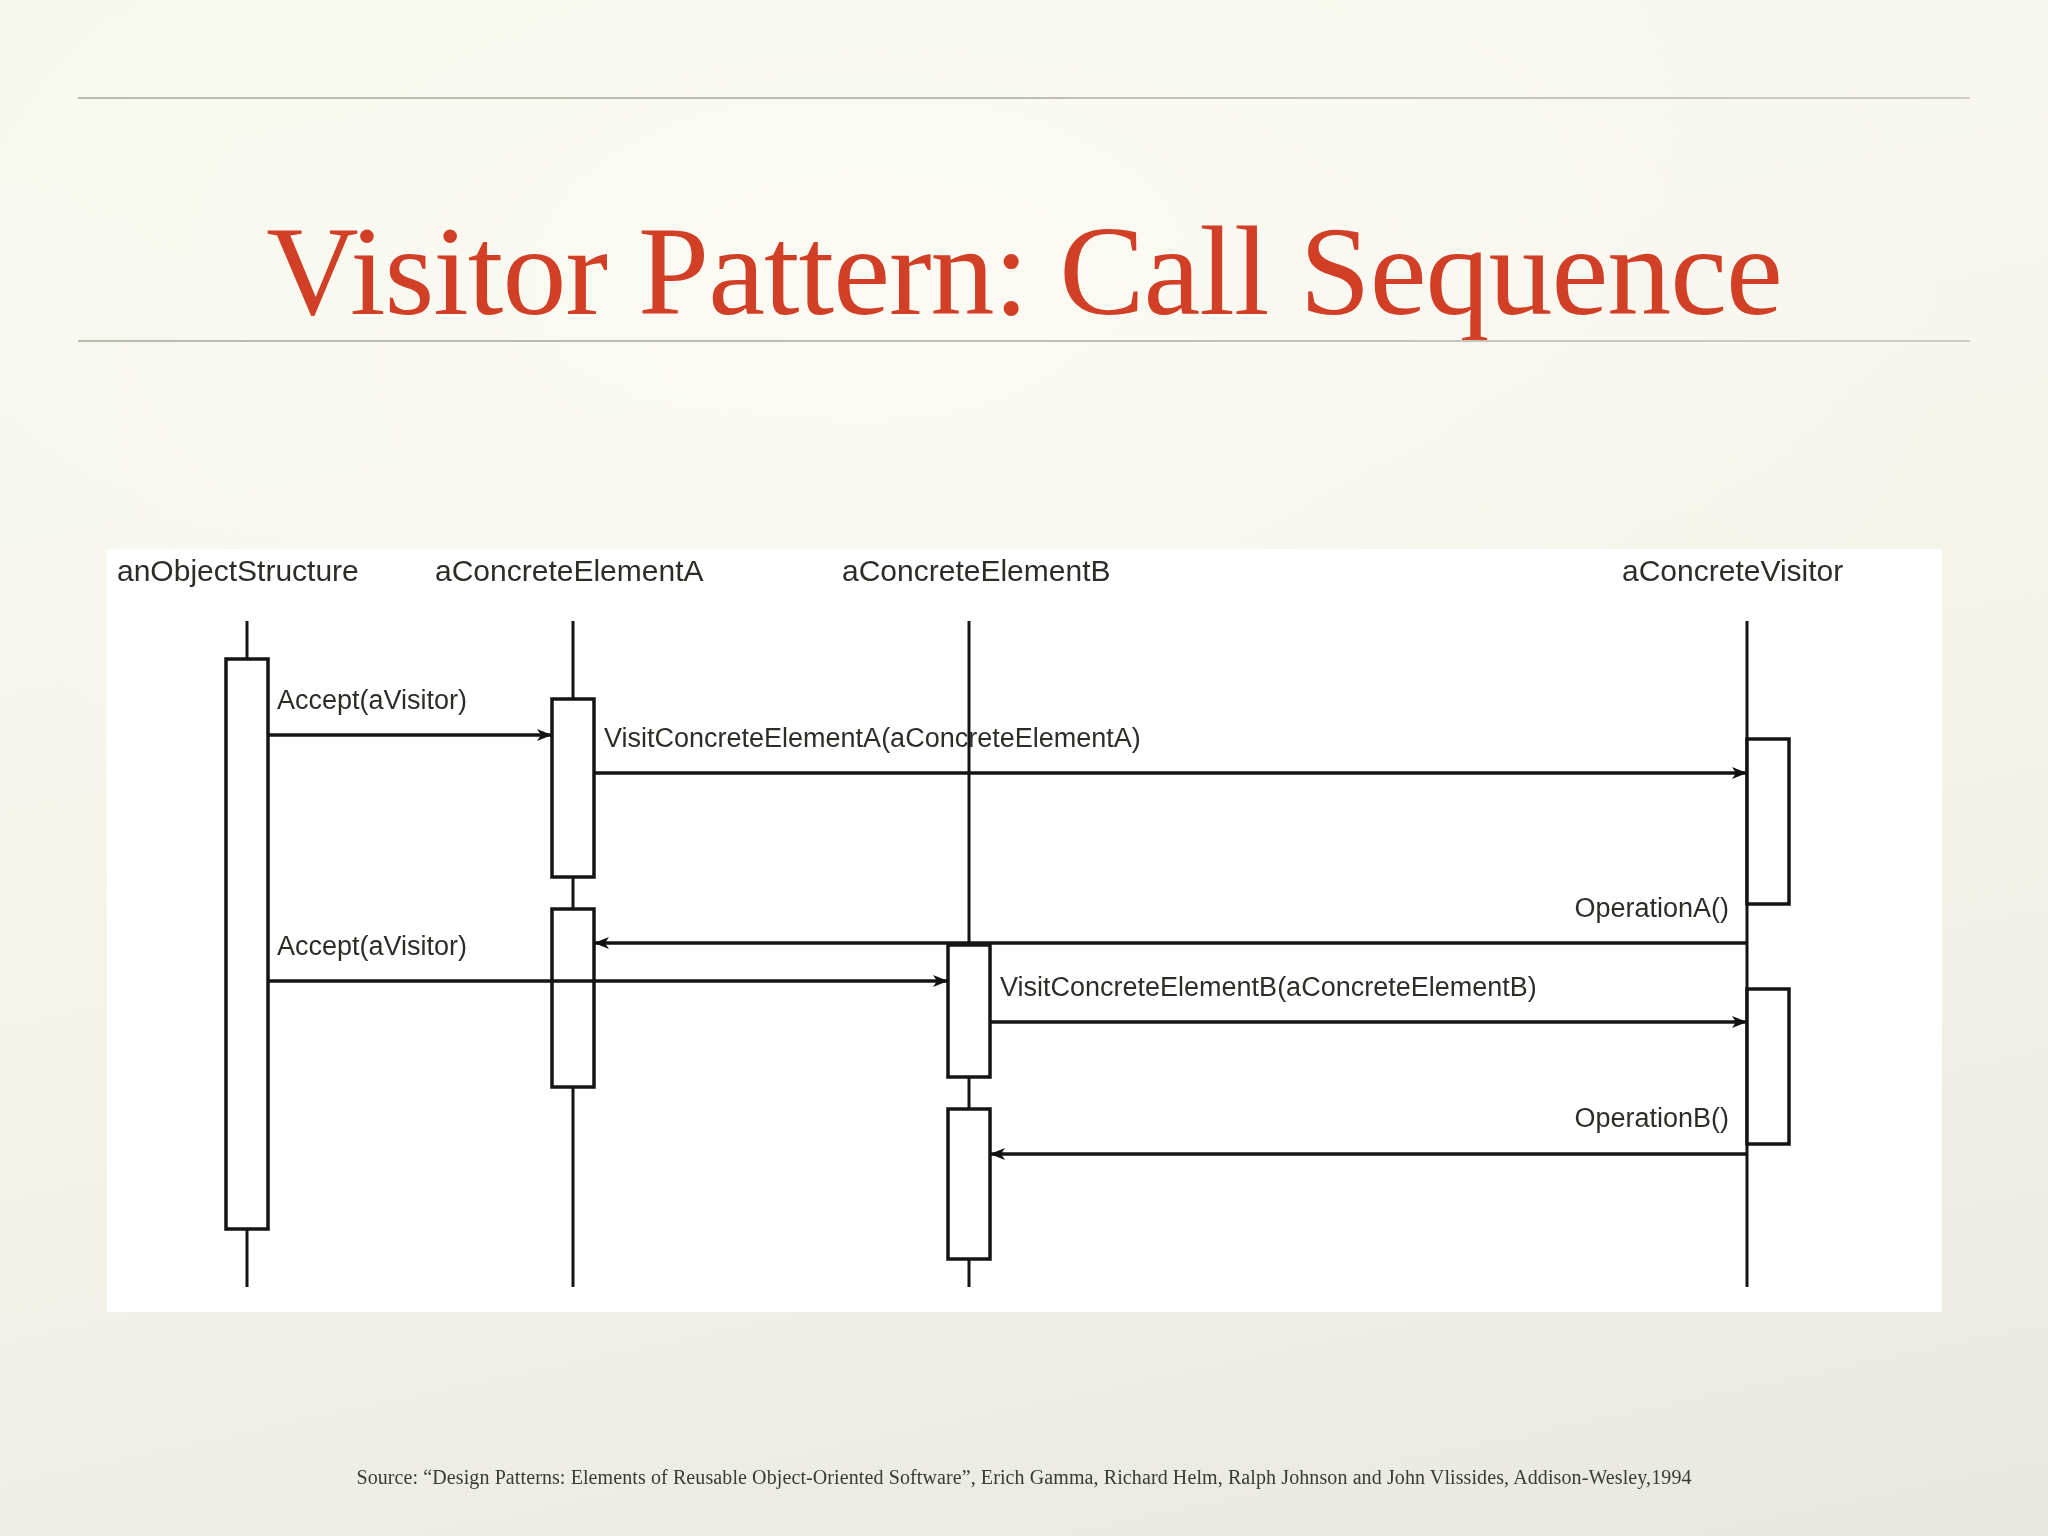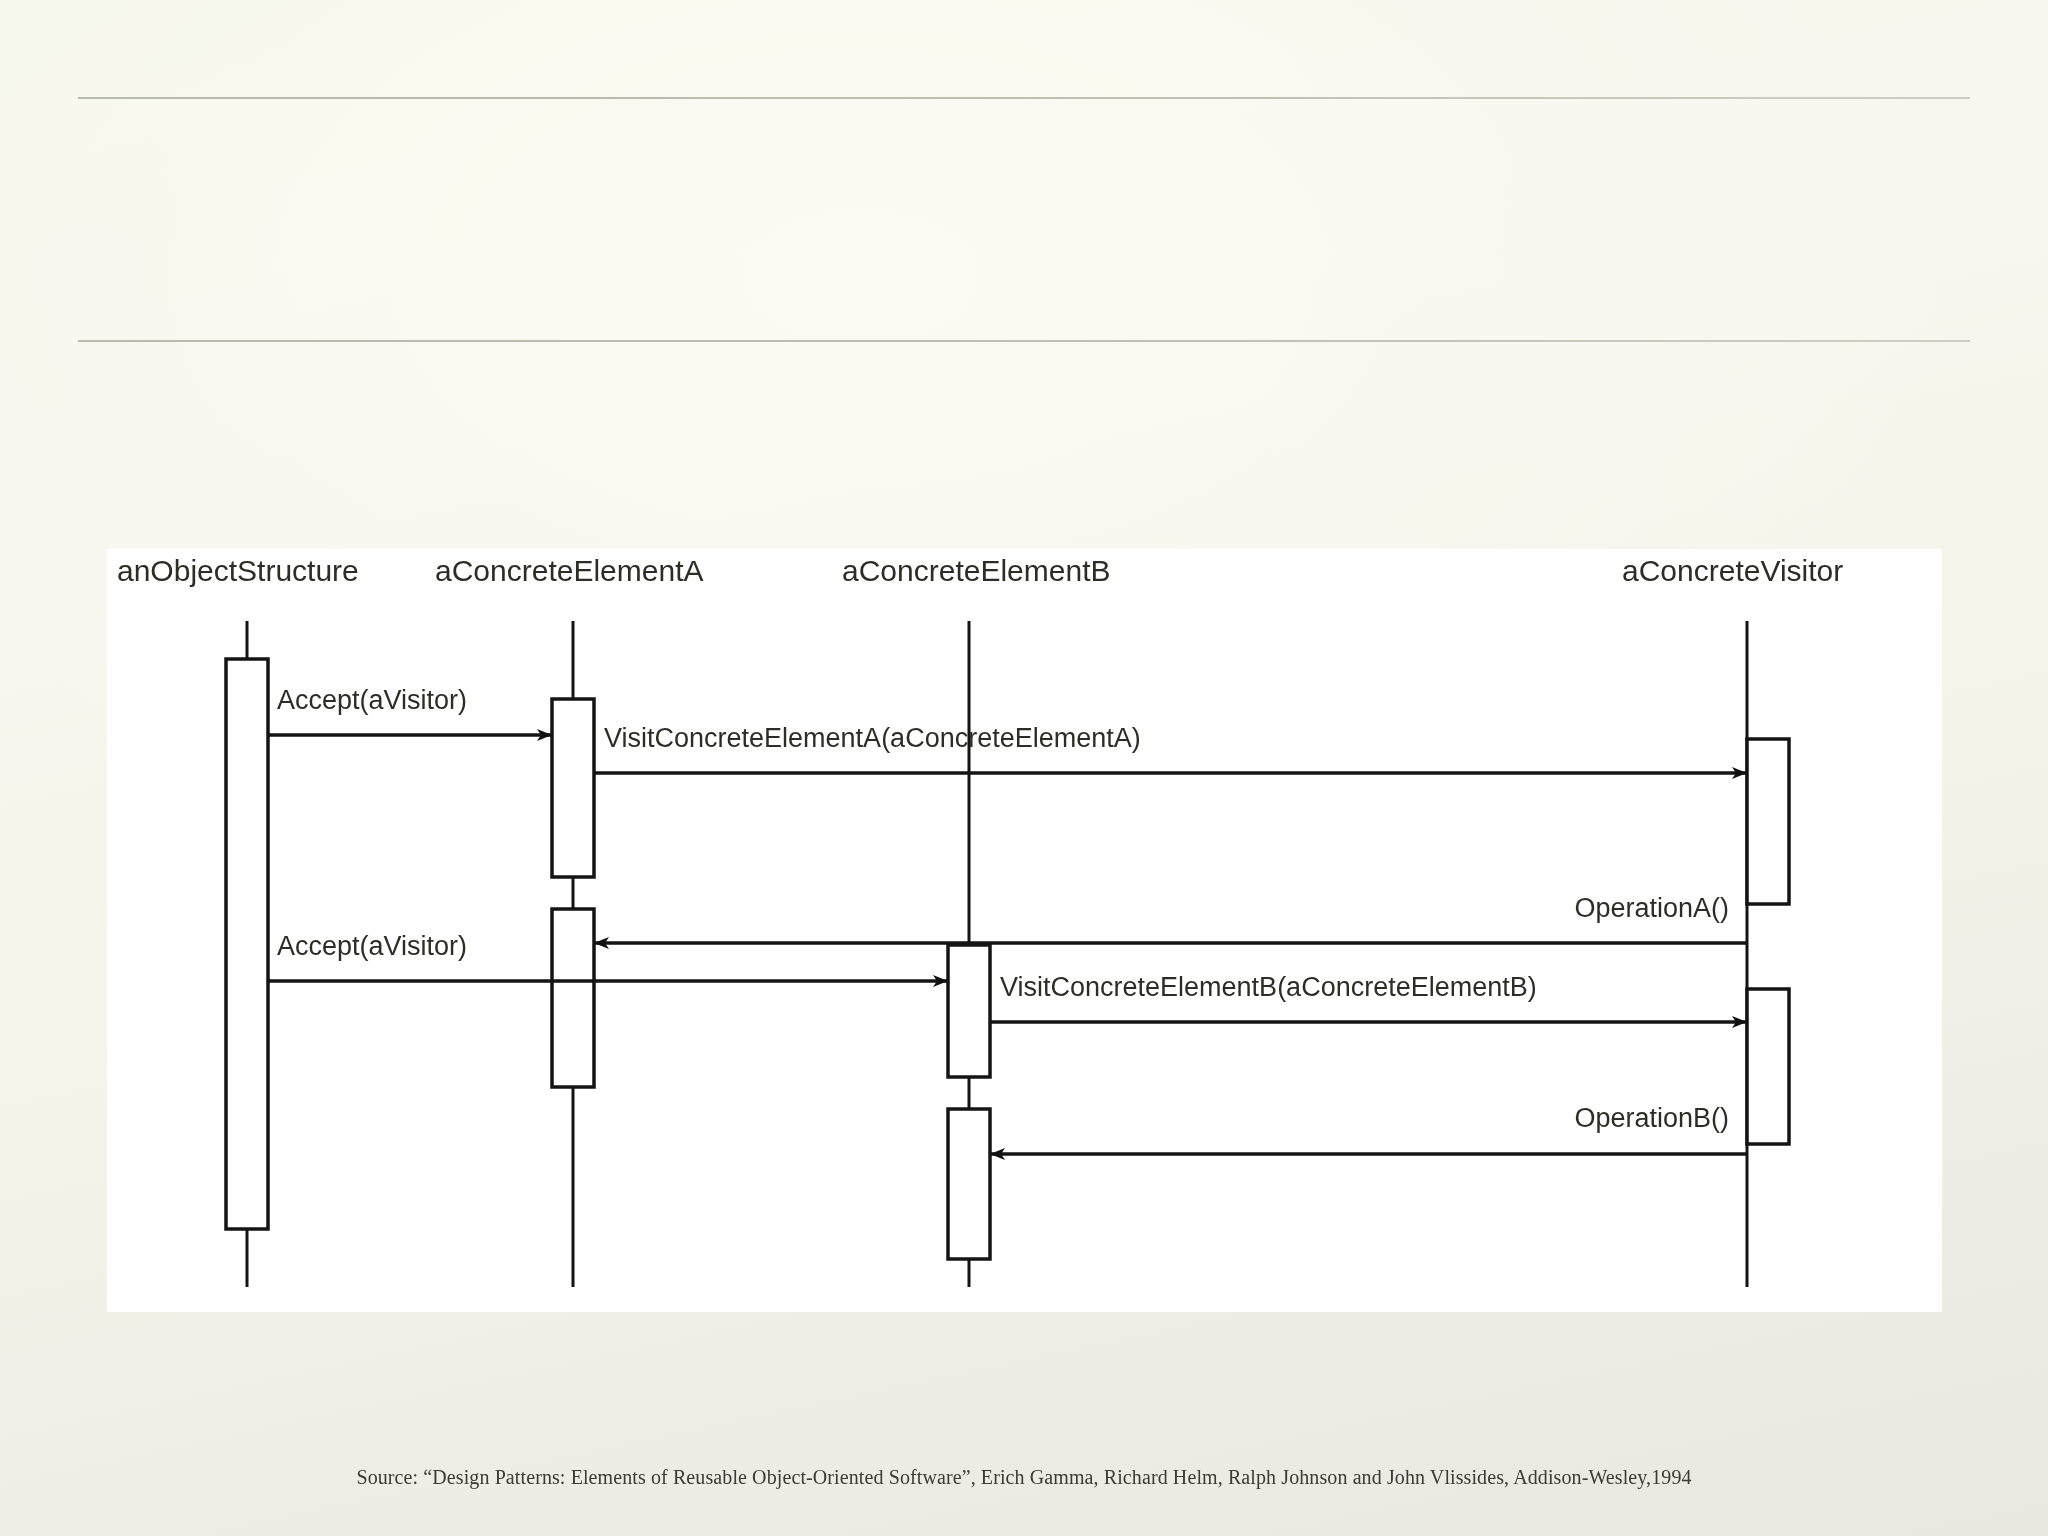--- a/index.html
+++ b/index.html
@@ -93,20 +93,21 @@
     fill: #2d2d28;
   }
 </style>
 </head>
 <body>
 
 <div class="slide">
 
   <div class="rule rule-top"></div>
 
+  <h1 class="title">Visitor Pattern: Call Sequence</h1>
 
   <div class="rule rule-bottom"></div>
 
   <div class="diagram-panel">
     <svg class="diagram-svg" viewBox="0 0 1835 763" xmlns="http://www.w3.org/2000/svg">
 
       <defs>
         <marker id="arrR" markerWidth="16" markerHeight="14" refX="15" refY="7" orient="auto" markerUnits="userSpaceOnUse">
           <path d="M0,1 L15,7 L0,13 L4,7 Z" fill="#111111"></path>
         </marker>

